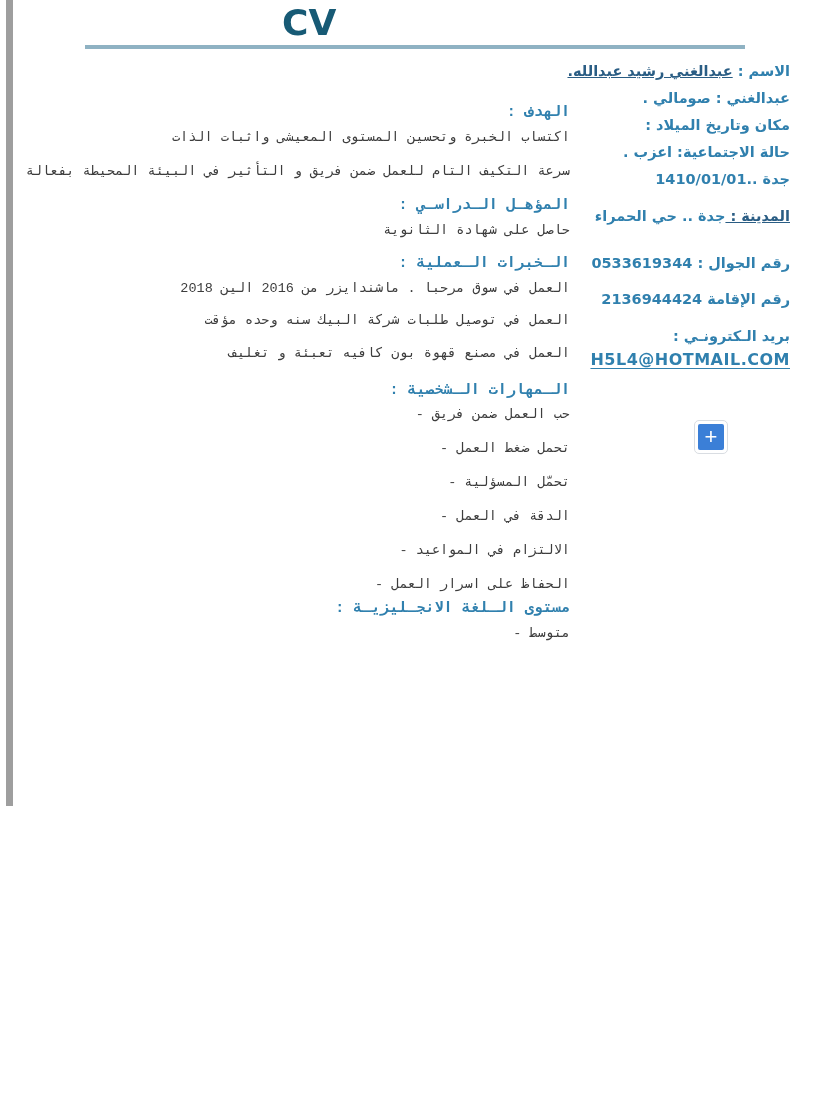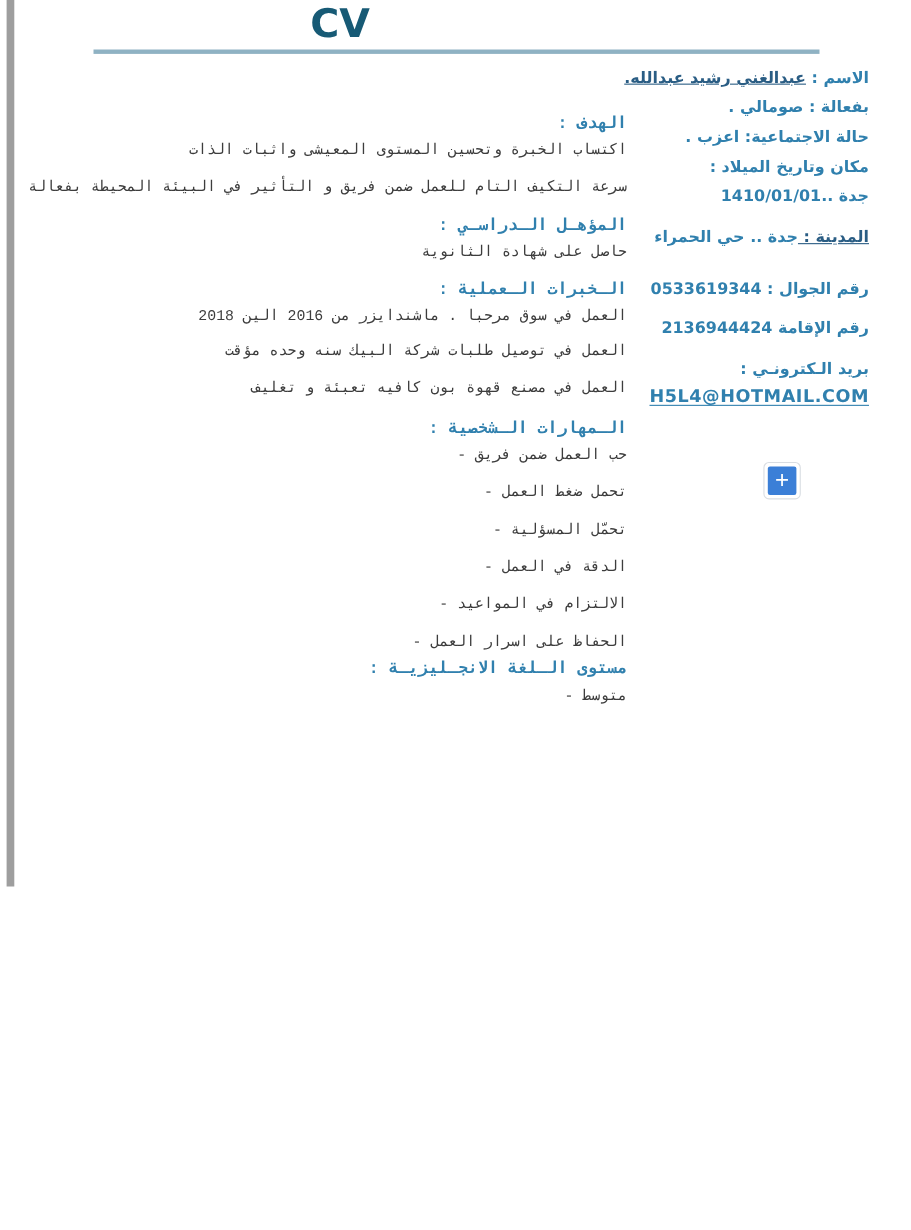--- a/index.html
+++ b/index.html
@@ -87,23 +87,23 @@
 
   <div class="scrollbar"></div>
 
   <h1 class="cv-title">CV</h1>
   <div class="title-rule"></div>
 
   <aside class="info-col">
     <div class="info-line">
       <span>الاسم : </span><span class="navy">عبدالغني رشيد عبدالله.</span>
     </div>
-    <div class="info-line">بفعالة : صومالي .</div>
+    <div class="info-line">عبدالغني : صومالي .</div>
+    <div class="info-line">مكان  وتاريخ الميلاد :</div>
     <div class="info-line">حالة الاجتماعية: اعزب .</div>
-    <div class="info-line">مكان  وتاريخ الميلاد :</div>
     <div class="info-line gap18">جدة ..1410/01/01</div>
     <div class="info-line gap28">
       <span class="navy">المدينة : </span><span>جدة .. حي الحمراء</span>
     </div>
     <div class="info-line gap17i">رقم  الجوال : 0533619344</div>
     <div class="info-line gap18">رقم الإقامة 2136944424</div>
     <div class="info-line gap4">بريد الـكترونـي :</div>
     <div class="info-line email-line">
       <span class="email-link">H5L4@HOTMAIL.COM</span>
     </div>

